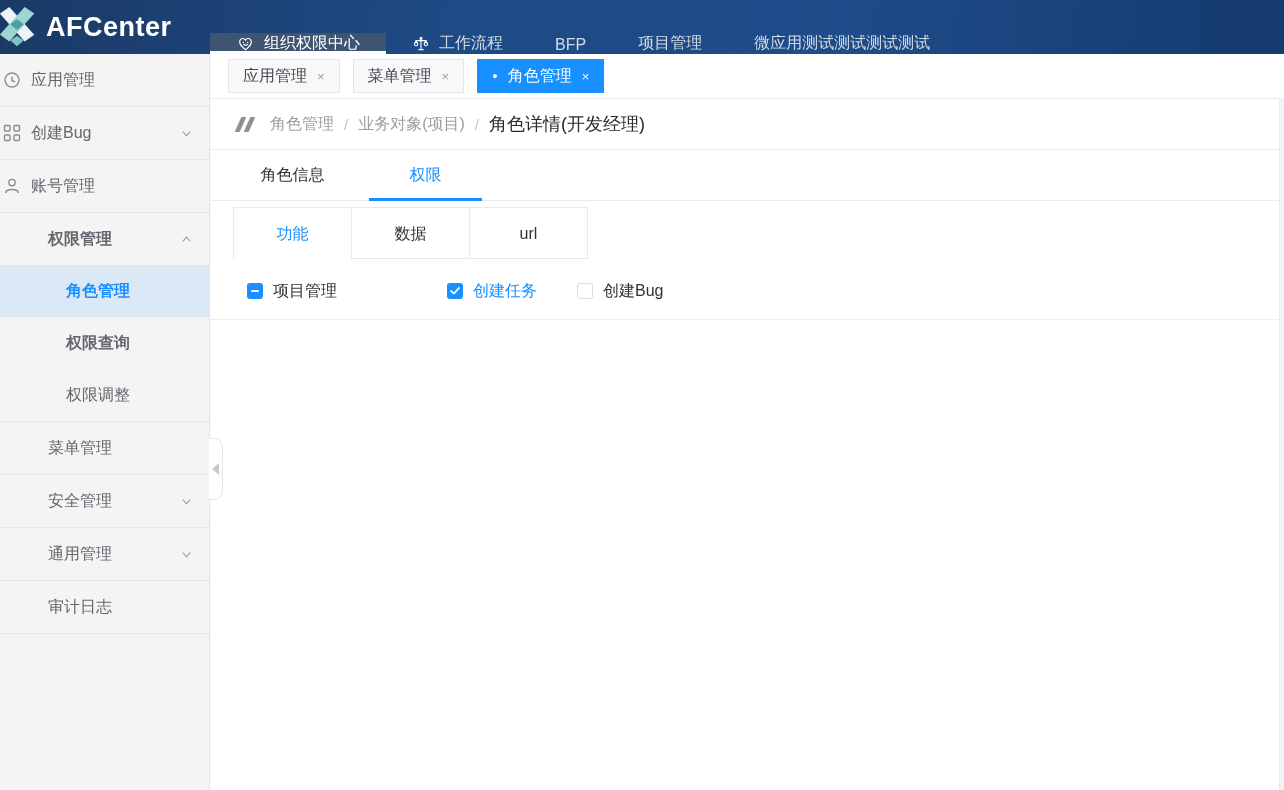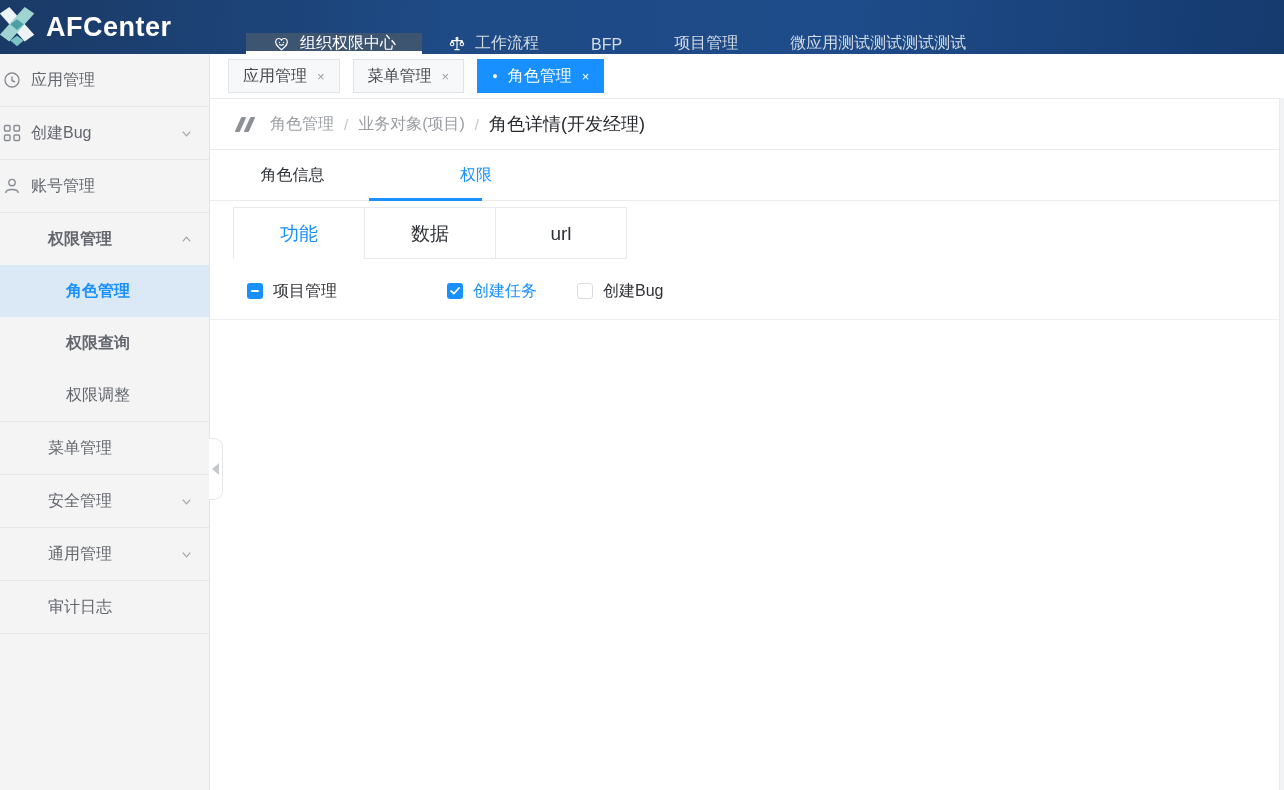--- a/index.html
+++ b/index.html
@@ -2,21 +2,21 @@
 <html><head>
 <meta charset="utf-8">
 <style>
   html,body{margin:0;padding:0;width:1284px;height:790px;overflow:hidden;
     font-family:"Liberation Sans","DejaVu Sans",sans-serif;background:#fff;}
   .app{position:relative;width:1284px;height:790px;}
 
   
   .navbar{position:absolute;top:0;left:0;width:100%;height:54px;
     background:linear-gradient(95deg,#1a3a66 0%,#1e4a85 35%,#1e4c8a 65%,#153a6e 100%);
-    display:flex;align-items:stretch;color:#d3dbe4;gap:36px;}
+    display:flex;align-items:stretch;color:#d3dbe4;}
   .logo{width:210px;display:flex;align-items:center;overflow:hidden;flex:none;}
   .logo svg{margin-left:-6px;flex:none;}
   .logo-text{color:#fff;font-size:27px;font-weight:bold;margin-left:6px;letter-spacing:.5px;}
   .nav-items{display:flex;align-items:flex-end;}
   .nav-item{position:relative;display:flex;align-items:center;gap:9px;padding:0 26px;
     font-size:16px;cursor:pointer;white-space:nowrap;}
   .nav-item.active{background:#3d5571;color:#fff;}
   .nav-item.active::after{content:"";position:absolute;left:0;right:0;bottom:0;height:3px;background:#fff;}
 
   
@@ -52,25 +52,25 @@
   .bc-icon{display:inline-flex;margin-right:14px;}
   .bc-icon i{display:inline-block;width:5px;height:15px;background:#8d9196;
     transform:skewX(-24deg);border-radius:1px;margin-right:4px;}
   .bc-link{color:#9a9ea3;font-size:16px;cursor:pointer;}
   .bc-sep{color:#c0c3c7;font-size:15px;margin:0 10px;}
   .bc-current{color:#26292d;font-size:18px;}
 
   .dtabs{height:50px;display:flex;padding-left:16px;border-bottom:1px solid #e9ebed;}
   .dtab{position:relative;width:133px;display:flex;align-items:center;justify-content:center;
     font-size:16px;color:#2e3135;cursor:pointer;}
-  .dtab.active{color:#1890ff;justify-content:flex-end;}
+  .dtab.active{color:#1890ff;}
   .dtab.active::after{content:"";position:absolute;left:10px;right:10px;bottom:-1px;height:3px;background:#1890ff;}
 
   .ptabs{display:flex;margin:6px 0 0 23px;}
-  .ptab{width:132px;height:52px;line-height:52px;text-align:center;font-size:19px;color:#2f3237;
+  .ptab{width:119px;height:52px;line-height:52px;text-align:center;font-size:16px;color:#2f3237;
     background:#fff;border:1px solid #e7e9ec;margin-left:-1px;cursor:pointer;box-sizing:border-box;}
   .ptab:first-child{margin-left:0;}
   .ptab.active{color:#1890ff;border-bottom-color:#fff;}
 
   .perm-row{display:flex;align-items:center;margin-top:17px;padding-left:37px;height:30px;}
   .perm-item{display:flex;align-items:center;cursor:pointer;}
   .perm-item.w1{width:200px;}
   .perm-item.w2{width:130px;}
   .cb{width:16px;height:16px;border-radius:3px;flex:none;display:inline-flex;
     align-items:center;justify-content:center;box-sizing:border-box;}

